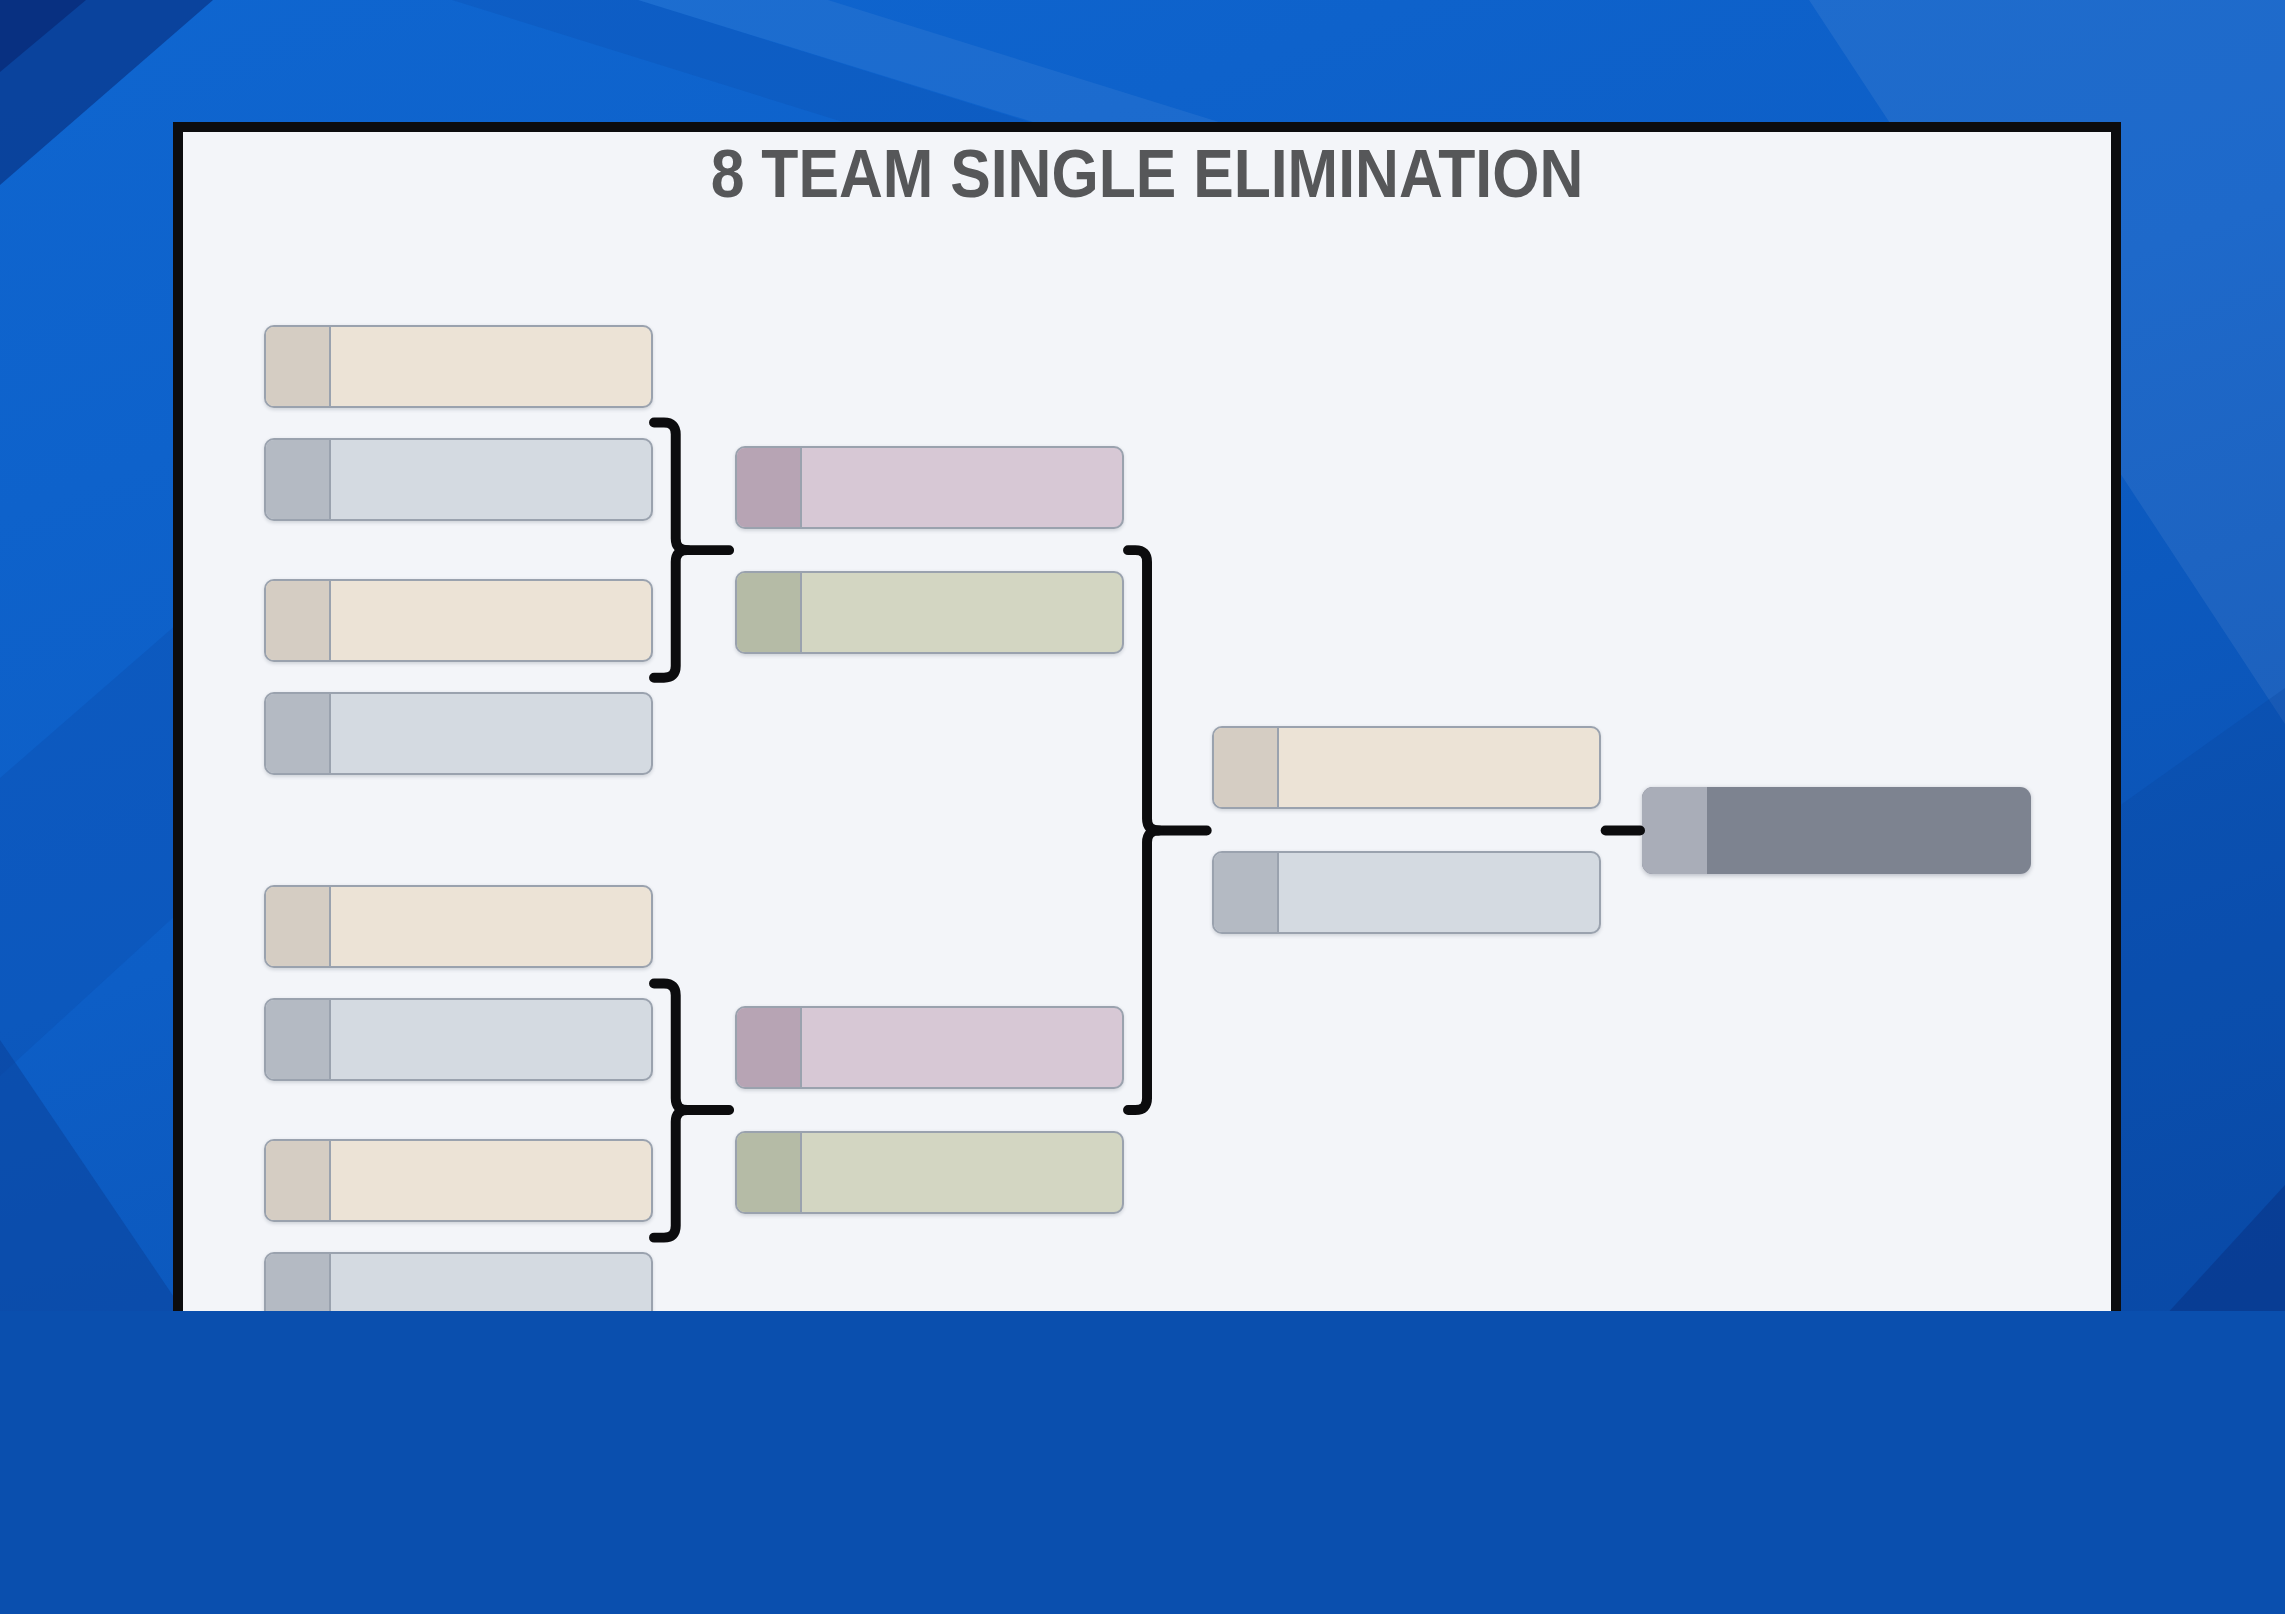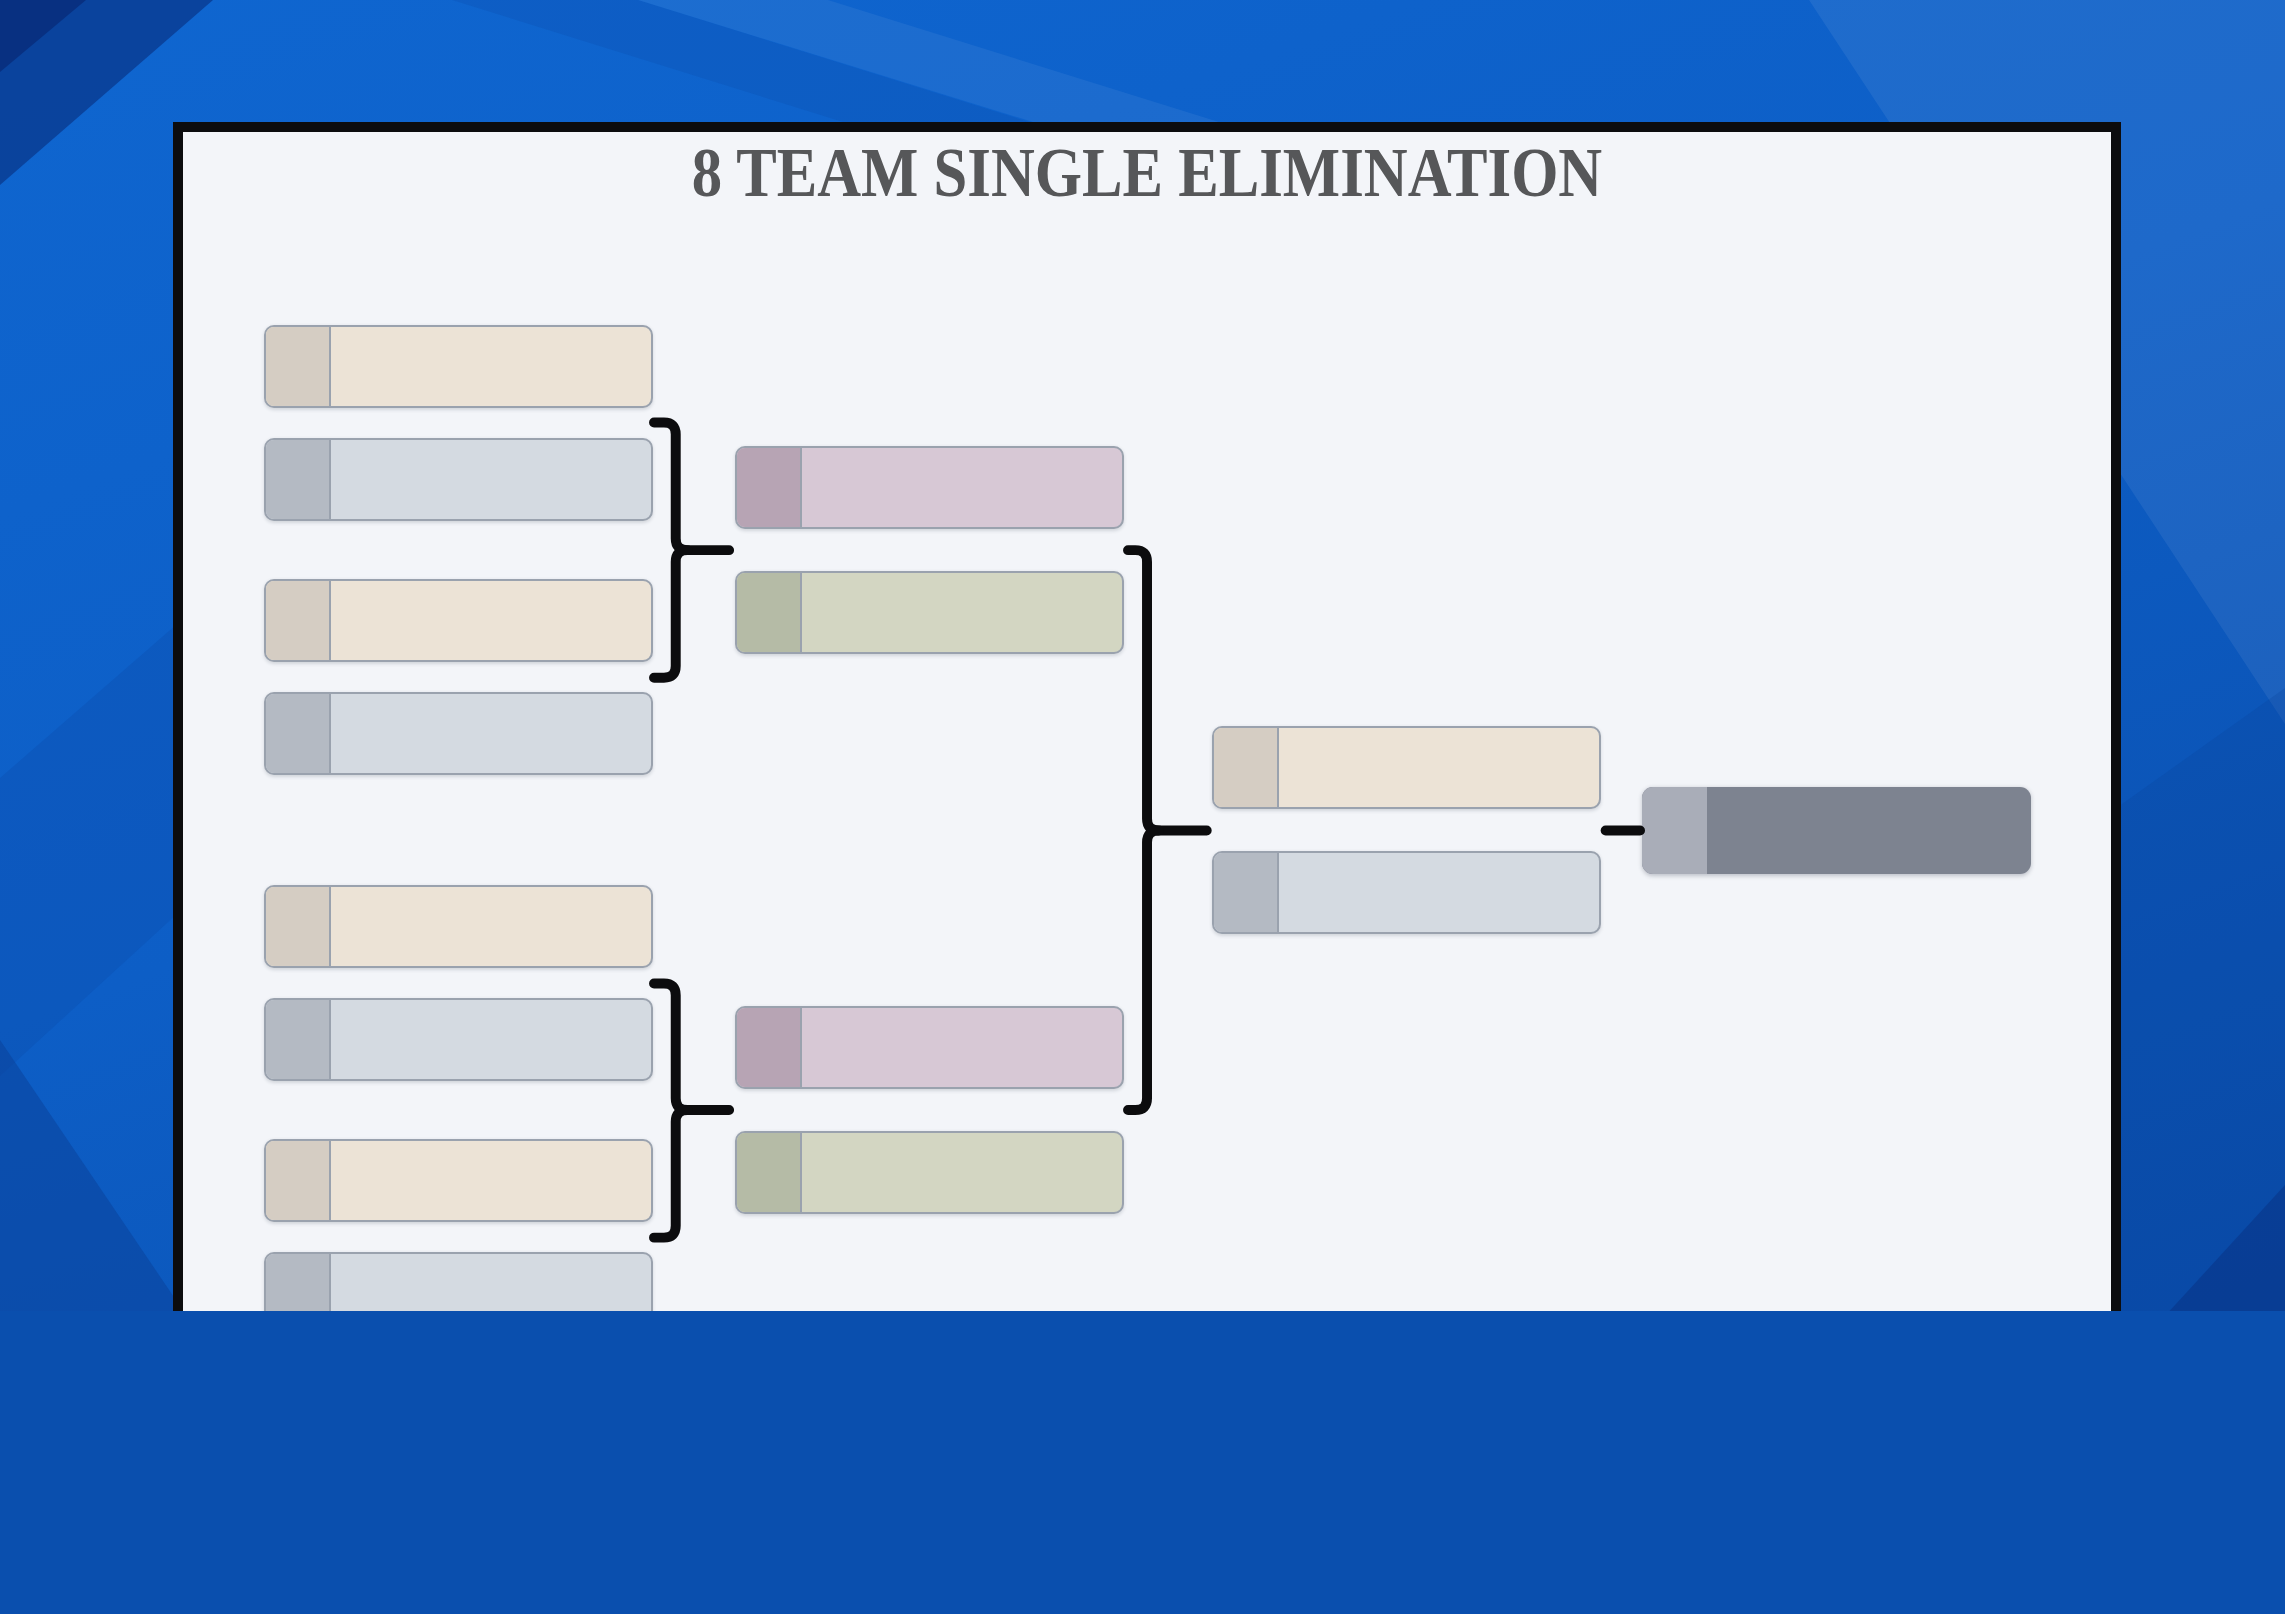--- a/index.html
+++ b/index.html
@@ -1,20 +1,20 @@
 <!DOCTYPE html>
 <html style="font-size:14.5px"><head>
 <meta charset="utf-8">
 <style>
   html,body{margin:0;padding:0;background:#0a4fae;}
   .stage{
     position:relative;
     width:2285px;height:1311px;
     overflow:hidden;
-    font-family:Liberation Serif, serif;
+    font-family:Liberation Sans, sans-serif;
     background:linear-gradient(160deg,var(--bg-base-top,#0f66d0) 0%,var(--bg-base,#0d5ec6) 48%,var(--bg-base-bottom,#0a4dab) 100%);
   }
   
   .facet{position:absolute;inset:0;pointer-events:none;}
   .f-tl-dark {background:var(--bg-facet-dark,#0a3f97);clip-path:polygon(0 0,213px 0,0 185px);opacity:.9;}
   .f-tl-deep {background:var(--bg-facet-deep,#082f7e);clip-path:polygon(0 0,86px 0,0 72px);opacity:.9;}
   .f-top-chev-dark {background:var(--bg-facet-dark,#0a3f97);clip-path:polygon(452px 0,638px 0,1045px 127px,859px 127px);opacity:.16;}
   .f-top-chev-light{background:#ffffff;clip-path:polygon(638px 0,828px 0,1235px 127px,1049px 127px);opacity:.06;}
   .f-tr-light {background:#ffffff;clip-path:polygon(1809px 0,2285px 0,2285px 724px);opacity:.07;}
   .f-left-mid-dark {background:var(--bg-facet-dark,#0a3f97);clip-path:polygon(0 778px,177px 624px,177px 914px,0 1076px);opacity:.18;}

